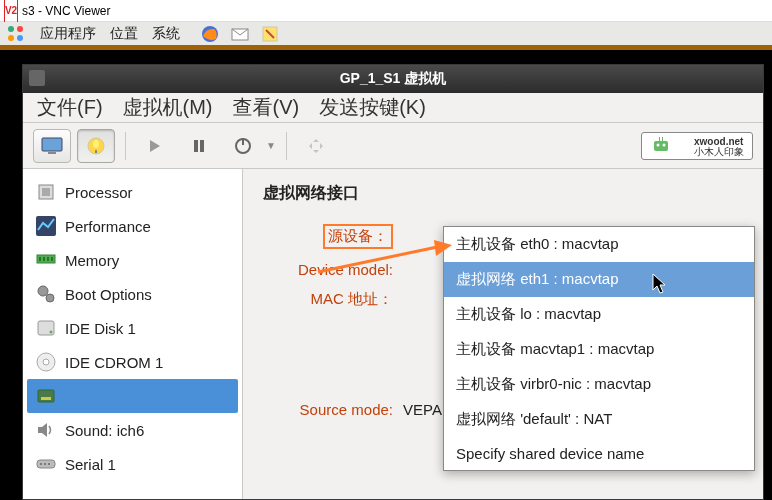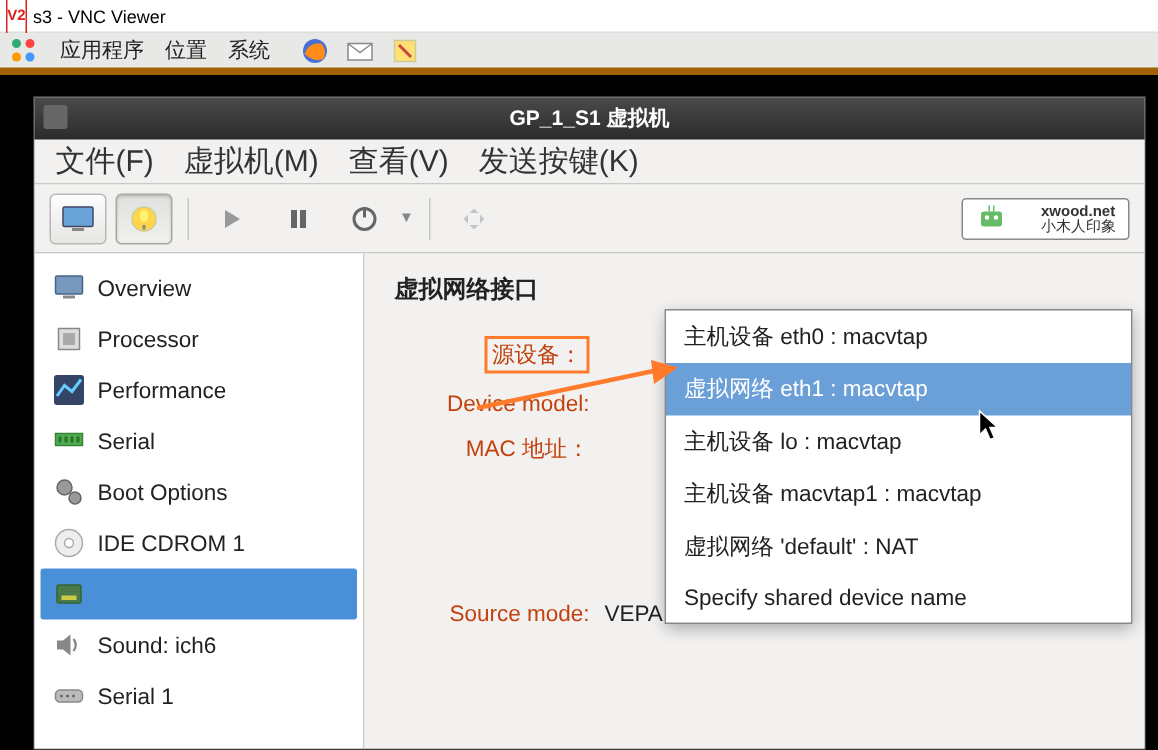--- a/index.html
+++ b/index.html
@@ -28,21 +28,21 @@
 .sidebar{width:220px;border-right:1px solid #c8c8c6;background:#fff;padding:6px 4px;overflow:hidden}
 .sb-item{display:flex;align-items:center;gap:8px;padding:6px 8px;font-size:15px;color:#222;cursor:pointer;border-radius:2px}
 .sb-item.selected{background:#4a90d9;color:#fff}
 .sb-icon{width:22px;height:22px;display:flex;align-items:center;justify-content:center;flex-shrink:0}
 .content{flex:1;padding:14px 20px;position:relative;background:#f2f1f0}
 .section-title{font-size:16px;font-weight:bold;color:#222;margin-bottom:20px}
 .form-row{display:flex;align-items:center;margin-bottom:12px}
 .form-label{width:140px;text-align:right;padding-right:10px;font-size:15px;color:#c2410c}
 .form-value{font-size:15px;color:#222}
 .src-box{border:2px solid #ff7a2a;padding:1px 3px;display:inline-block}
-.dropdown{position:absolute;left:443px;top:184px;width:312px;background:#fff;border:1px solid #888;box-shadow:0 3px 10px rgba(0,0,0,.3);z-index:10}
+.dropdown{position:absolute;left:443px;top:204px;width:312px;background:#fff;border:1px solid #888;box-shadow:0 3px 10px rgba(0,0,0,.3);z-index:10}
 .dd-item{padding:8px 12px;font-size:15px;color:#222;cursor:pointer}
 .dd-item.highlight{background:#6b9fd8;color:#fff}
 .arrow{position:absolute;left:316px;top:218px;width:136px;height:34px;z-index:11;pointer-events:none}
 .cursor{position:absolute;left:652px;top:251px;z-index:12;pointer-events:none}
 </style>
 </head>
 <body>
 
 <div class="vnc-title">
   <span class="vnc-icon" style="color:#d22;border:1px solid #d22">V2</span>
@@ -147,29 +147,20 @@
           <div class="lt">小木人印象</div>
         </div>
       </div>
     </div>
 
     <div class="vm-body">
       <div class="sidebar" id="sidebar">
           <div class="sb-item">
             <span class="sb-icon">
               <svg viewBox="0 0 22 22">
-                <rect x="2" y="3" width="18" height="12" rx="1" fill="#79b" stroke="#468"></rect>
-                <rect x="7" y="16" width="8" height="2" fill="#888"></rect>
-              </svg>
-            </span>
-            <span>Overview</span>
-          </div>
-          <div class="sb-item">
-            <span class="sb-icon">
-              <svg viewBox="0 0 22 22">
                 <rect x="4" y="4" width="14" height="14" fill="#ddd" stroke="#888"></rect>
                 <rect x="7" y="7" width="8" height="8" fill="#aaa"></rect>
               </svg>
             </span>
             <span>Processor</span>
           </div>
           <div class="sb-item">
             <span class="sb-icon">
               <svg viewBox="0 0 22 22">
                 <rect x="1" y="1" width="20" height="20" fill="#346" rx="2"></rect>
@@ -181,30 +172,39 @@
           <div class="sb-item">
             <span class="sb-icon">
               <svg viewBox="0 0 22 22">
                 <rect x="2" y="6" width="18" height="8" fill="#5a5" stroke="#383"></rect>
                 <rect x="4" y="8" width="2" height="4" fill="#272"></rect>
                 <rect x="8" y="8" width="2" height="4" fill="#272"></rect>
                 <rect x="12" y="8" width="2" height="4" fill="#272"></rect>
                 <rect x="16" y="8" width="2" height="4" fill="#272"></rect>
               </svg>
             </span>
-            <span>Serial</span>
+            <span>Memory</span>
           </div>
           <div class="sb-item">
             <span class="sb-icon">
               <svg viewBox="0 0 22 22">
                 <circle cx="8" cy="8" r="5" fill="#999" stroke="#666"></circle>
                 <circle cx="15" cy="15" r="4" fill="#999" stroke="#666"></circle>
               </svg>
             </span>
             <span>Boot Options</span>
+          </div>
+          <div class="sb-item">
+            <span class="sb-icon">
+              <svg viewBox="0 0 22 22">
+                <rect x="3" y="4" width="16" height="14" rx="2" fill="#ddd" stroke="#999"></rect>
+                <circle cx="16" cy="15" r="1.5" fill="#6a6"></circle>
+              </svg>
+            </span>
+            <span>IDE Disk 1</span>
           </div>
           <div class="sb-item">
             <span class="sb-icon">
               <svg viewBox="0 0 22 22">
                 <circle cx="11" cy="11" r="9" fill="#eee" stroke="#aaa"></circle>
                 <circle cx="11" cy="11" r="3" fill="#fff" stroke="#aaa"></circle>
               </svg>
             </span>
             <span>IDE CDROM 1</span>
           </div>
@@ -255,20 +255,21 @@
         </div>
       </div>
     </div>
   </div>
 
   <div class="dropdown" id="dropdown">
       <div class="dd-item">主机设备 eth0 : macvtap</div>
       <div class="dd-item highlight">虚拟网络 eth1 : macvtap</div>
       <div class="dd-item">主机设备 lo : macvtap</div>
       <div class="dd-item">主机设备 macvtap1 : macvtap</div>
+      <div class="dd-item">主机设备 virbr0-nic : macvtap</div>
       <div class="dd-item">虚拟网络 'default' : NAT</div>
       <div class="dd-item">Specify shared device name</div>
     </div>
 
   <svg class="arrow" viewBox="0 0 136 34">
       <line x1="2" y1="32" x2="126" y2="6" stroke="#ff7a2a" stroke-width="3"></line>
       <path d="M118 0 L136 5 L120 16 Z" fill="#ff7a2a"></path>
     </svg>
 
   <svg class="cursor" width="16" height="22" viewBox="0 0 16 22">

